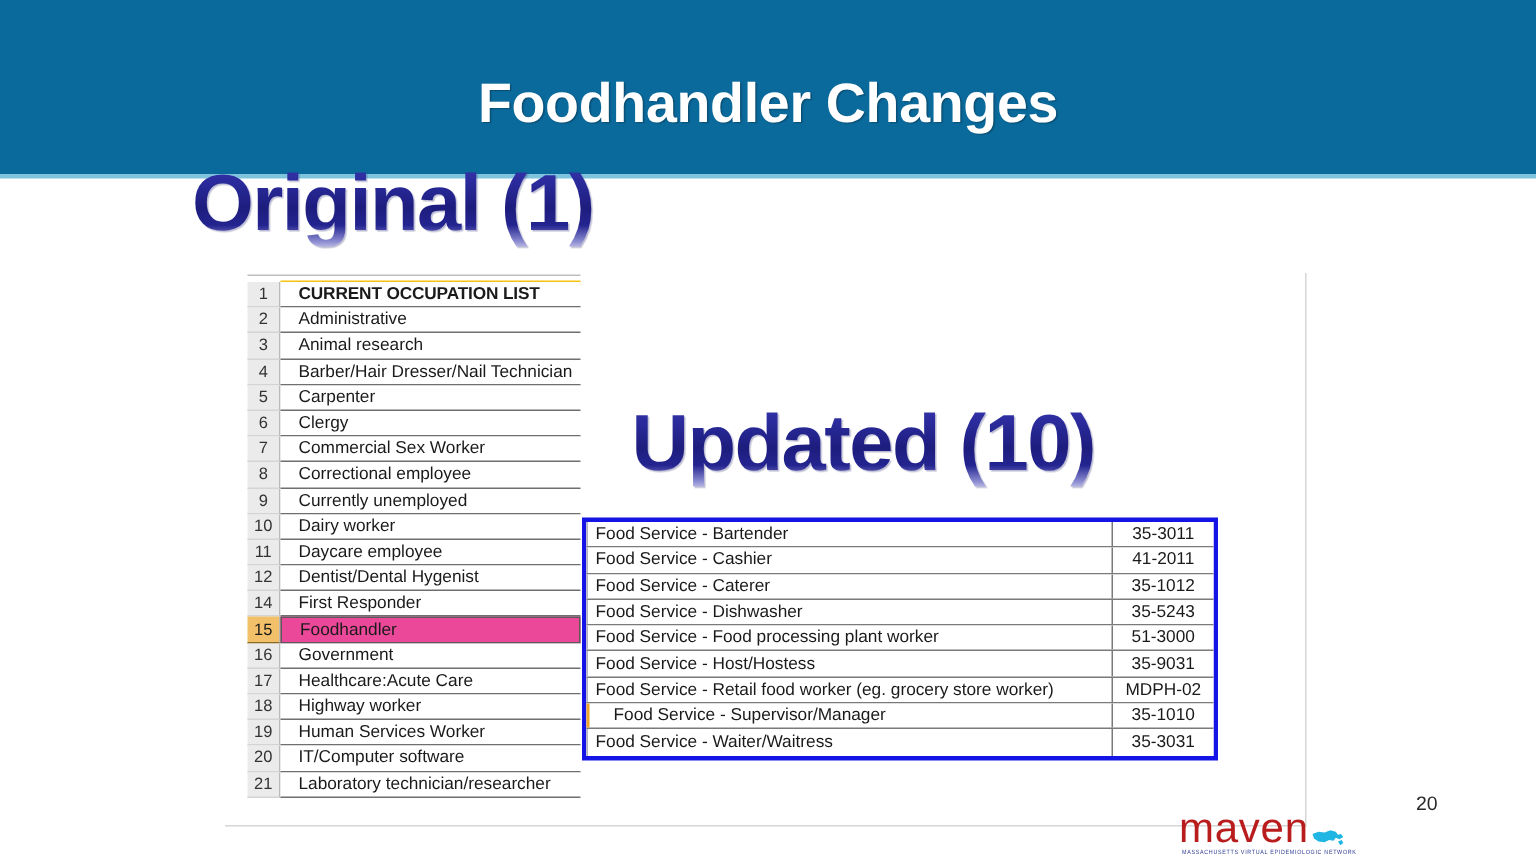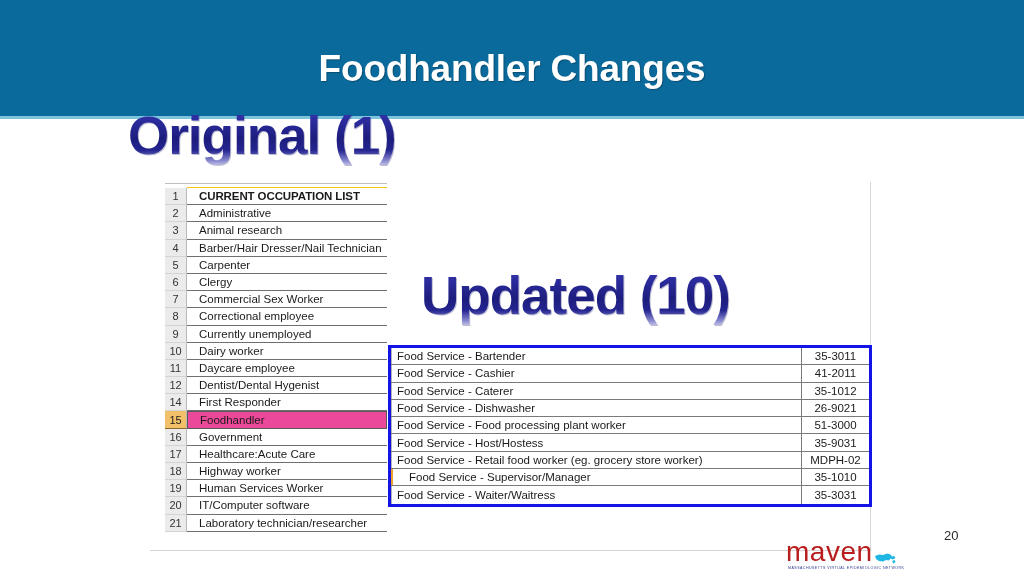--- a/index.html
+++ b/index.html
@@ -157,21 +157,21 @@
     border: 1px solid #5a5a5a;
     border-left: 1px solid #5a5a5a;
   }
   .xl-row.last .xl-cell { border-bottom: 1px solid #6f6f6f; }
 
   
   #updated-table {
     position: absolute;
     left: 388px;
     top: 345px;
-    width: 484px;
+    width: 424px;
     border: 3px solid #1414e6;
     background: #ffffff;
     font-family: "Liberation Sans", sans-serif;
     font-size: 11.5px;
     color: #1a1a1a;
   }
   .up-row {
     display: flex;
     height: 17.3px;
     align-items: stretch;
@@ -350,21 +350,21 @@
       <div class="up-row">
         <div class="up-label">Food Service - Cashier</div>
         <div class="up-code">41-2011</div>
       </div>
       <div class="up-row">
         <div class="up-label">Food Service - Caterer</div>
         <div class="up-code">35-1012</div>
       </div>
       <div class="up-row">
         <div class="up-label">Food Service - Dishwasher</div>
-        <div class="up-code">26-9021</div>
+        <div class="up-code">35-5243</div>
       </div>
       <div class="up-row">
         <div class="up-label">Food Service - Food processing plant worker</div>
         <div class="up-code">51-3000</div>
       </div>
       <div class="up-row">
         <div class="up-label">Food Service - Host/Hostess</div>
         <div class="up-code">35-9031</div>
       </div>
       <div class="up-row">

